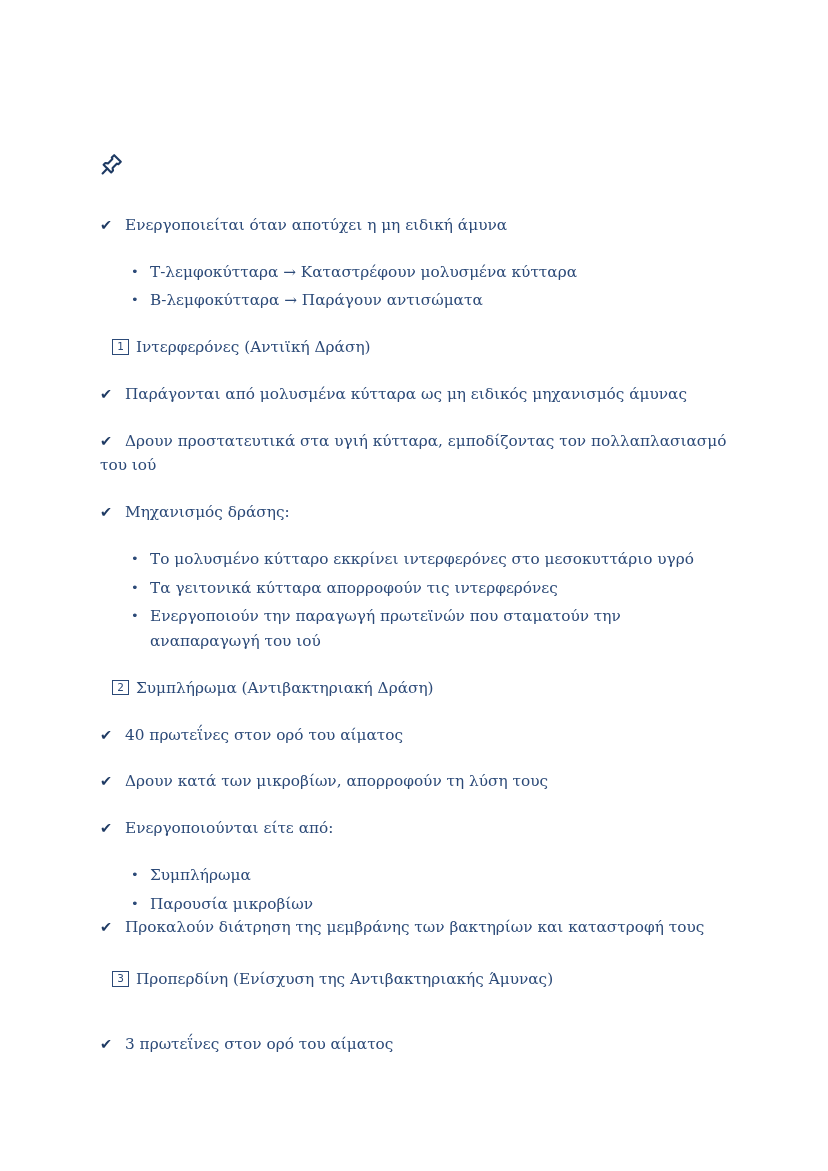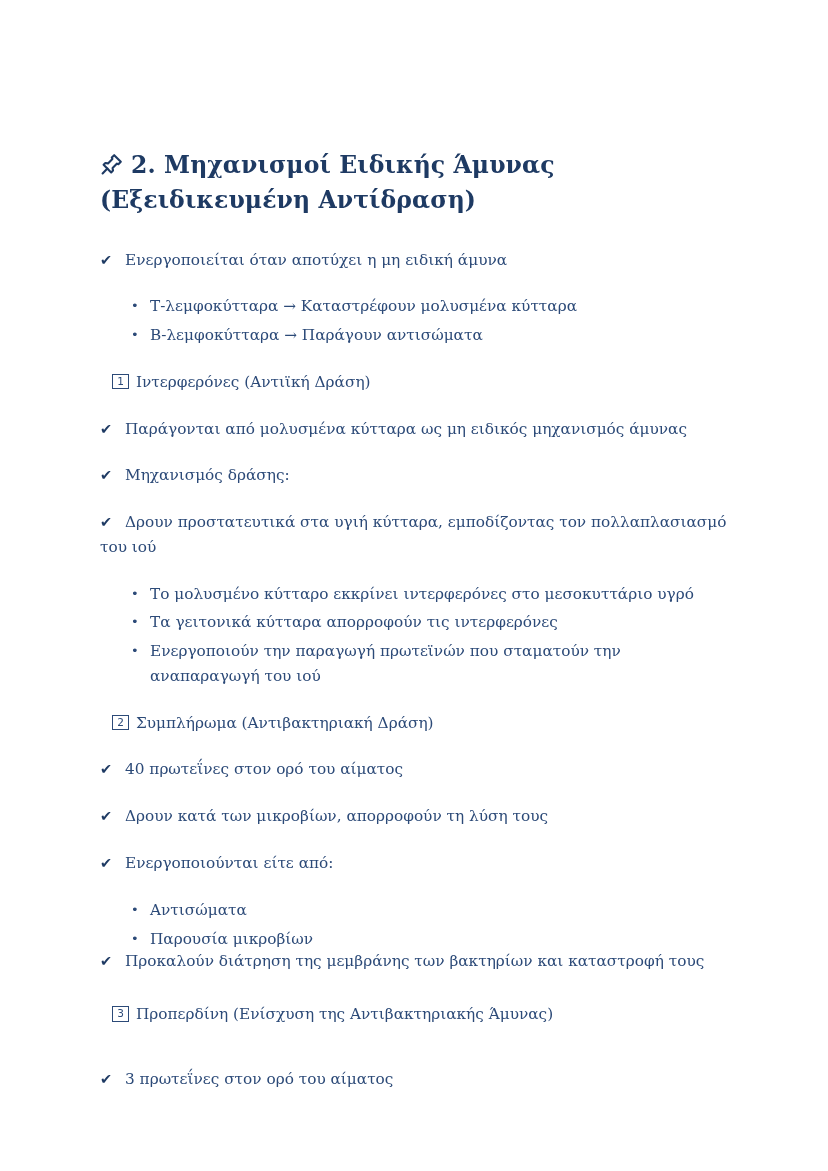--- a/index.html
+++ b/index.html
@@ -114,21 +114,21 @@
 <body>
 
 <div class="page">
 
   <h1 class="doc-heading">
     <span class="pin-icon">
       <svg width="24" height="24" viewBox="0 0 24 24" fill="none" stroke="#1e3a63" stroke-width="2.1" stroke-linecap="round" stroke-linejoin="round">
         <path d="M14.2 3.2 L20.8 9.8 L18.4 12.2 L17.0 11.6 L12.6 16.0 L13.0 18.6 L11.2 20.4 L3.6 12.8 L5.4 11.0 L8.0 11.4 L12.4 7.0 L11.8 5.6 Z"></path>
         <path d="M7.4 16.6 L2.6 21.4"></path>
       </svg>
-    </span><span>2. Μηχανισμοί Ειδικής Άμυνας (Εξειδικευμένη Αντίδραση)</span>
+    </span>
   </h1>
 
   <p class="check-line">
     <span class="tick">✔</span><span>Ενεργοποιείται όταν αποτύχει η μη ειδική άμυνα</span>
   </p>
 
 
   <ul class="bullet-list">
     <li>
       <span class="dot">•</span>
@@ -142,25 +142,25 @@
 
   <p class="subsection">
     <span class="keycap">1</span><span>Ιντερφερόνες (Αντιϊκή Δράση)</span>
   </p>
 
   <p class="check-line">
     <span class="tick">✔</span><span>Παράγονται από μολυσμένα κύτταρα ως μη ειδικός μηχανισμός άμυνας</span>
   </p>
 
   <p class="check-line">
+    <span class="tick">✔</span><span>Δρουν προστατευτικά στα υγιή κύτταρα, εμποδίζοντας τον πολλαπλασιασμό του ιού</span>
+  </p>
+
+  <p class="check-line">
     <span class="tick">✔</span><span>Μηχανισμός δράσης:</span>
-  </p>
-
-  <p class="check-line">
-    <span class="tick">✔</span><span>Δρουν προστατευτικά στα υγιή κύτταρα, εμποδίζοντας τον πολλαπλασιασμό του ιού</span>
   </p>
 
   <ul class="bullet-list">
     <li>
       <span class="dot">•</span>
       <span>Το μολυσμένο κύτταρο εκκρίνει ιντερφερόνες στο μεσοκυττάριο υγρό</span>
     </li>
     <li>
       <span class="dot">•</span>
       <span>Τα γειτονικά κύτταρα απορροφούν τις ιντερφερόνες</span>
@@ -183,21 +183,21 @@
     <span class="tick">✔</span><span>Δρουν κατά των μικροβίων, απορροφούν τη λύση τους</span>
   </p>
 
   <p class="check-line">
     <span class="tick">✔</span><span>Ενεργοποιούνται είτε από:</span>
   </p>
 
   <ul class="bullet-list" style="margin-bottom:0">
     <li>
       <span class="dot">•</span>
-      <span>Αντισώματα</span>
+      <span>Συμπλήρωμα</span>
     </li>
     <li>
       <span class="dot">•</span>
       <span>Παρουσία μικροβίων</span>
     </li>
   </ul>
 
   <p class="check-line after-bullets">
     <span class="tick">✔</span><span>Προκαλούν διάτρηση της μεμβράνης των βακτηρίων και καταστροφή τους</span>
   </p>

